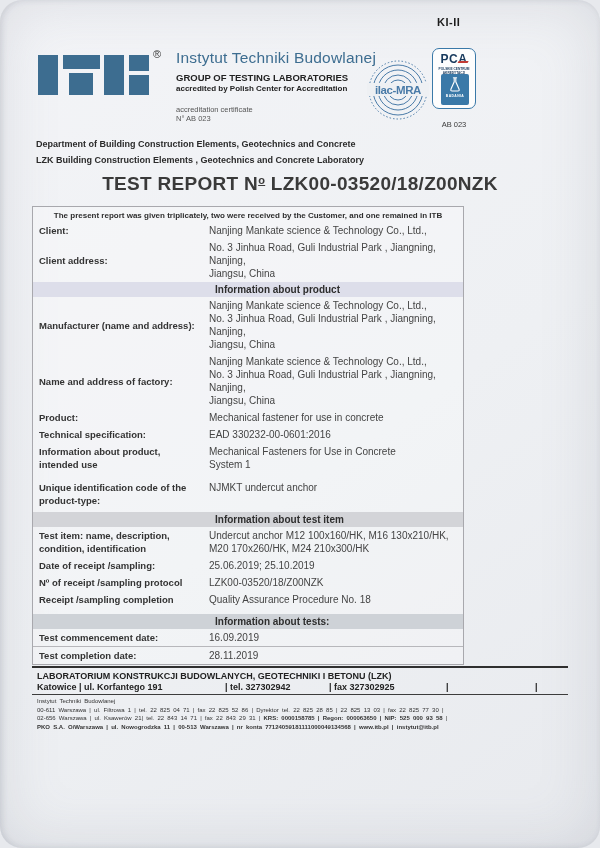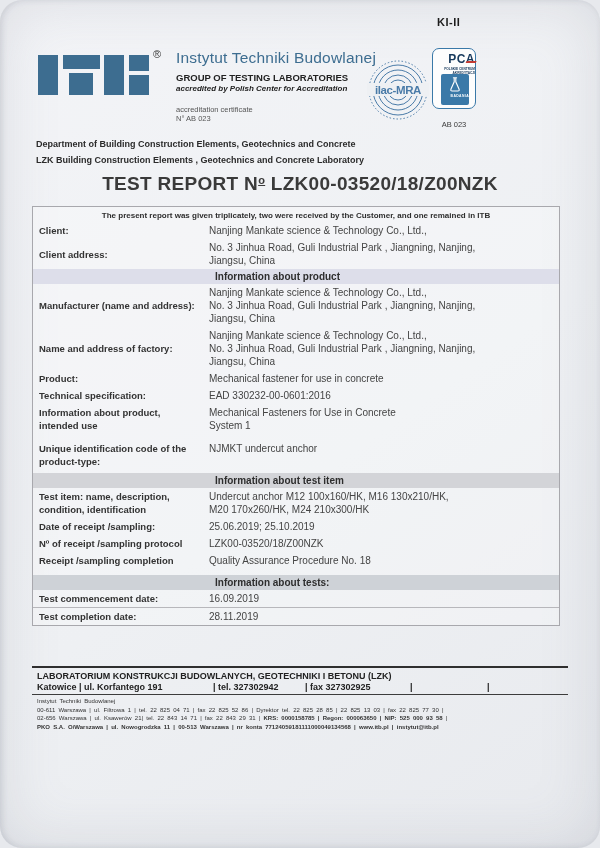--- a/index.html
+++ b/index.html
@@ -23,62 +23,62 @@
   .blk.b2 { left:25px; top:0; width:37px; height:14px; }
   .blk.b3 { left:31px; top:18px; width:24px; height:22px; }
   .blk.b4 { left:66px; top:0; width:20px; height:40px; }
   .blk.b5 { left:91px; top:0; width:20px; height:16px; }
   .blk.b6 { left:91px; top:20px; width:20px; height:20px; }
   .reg-mark { position:absolute; left:153px; top:48px; font-size:11px; color:#3a3a3a; }
 
   .inst-text { position:absolute; left:176px; top:49px; width:190px; }
   .inst-name { font-size:15.5px; color:#3d6d90; letter-spacing:.2px; white-space:nowrap; }
   .inst-group { margin-top:5px; font-size:9.5px; font-weight:bold; color:#222; white-space:nowrap; }
-  .inst-accr { margin-top:1px; font-size:8px; font-weight:bold; color:#222; white-space:nowrap;font-style:italic; }
+  .inst-accr { margin-top:1px; font-size:8px; font-weight:bold; color:#222; white-space:nowrap; }
   .inst-cert { margin-top:12px; font-size:7.5px; color:#555; line-height:9px; white-space:pre-line; }
 
   
   .ilac { position:absolute; left:366px; top:57px; width:64px; height:66px; }
 
   
   .pca { position:absolute; left:432px; top:48px; width:44px; height:61px;
-         background:#fdfdfd; border:1.6px solid #3a79a8; border-radius:7px; text-align:right; }
+         background:#fdfdfd; border:1.6px solid #3a79a8; border-radius:7px; text-align:center; }
   .pca-acronym { position:relative; display:inline-block; margin-top:2px; font-size:12px; font-weight:bold; color:#17395c; letter-spacing:.5px; line-height:12px; }
   .pca-red { position:absolute; right:-1px; top:8px; width:10px; height:2.4px; background:#c23b33; transform:skewX(-30deg); }
   .pca-name { font-size:3.2px; font-weight:bold; color:#17395c; line-height:4px; white-space:pre-line; }
   .pca-scope { position:absolute; left:8px; top:25px; width:28px; height:31px; background:#3a79a8; border-radius:2px; }
   .pca-scope svg { display:block; margin:2px auto 0; }
   .pca-scope-label { font-size:3.4px; font-weight:bold; color:#fff; letter-spacing:.4px; }
   .pca-number { position:absolute; left:432px; top:120px; width:44px; text-align:center; font-size:7.5px; color:#3a3a3a; }
 
   
   .dept { position:absolute; left:36px; top:136px; font-size:9px; font-weight:bold; color:#2b2b2b; line-height:16px; }
 
   
   .title { position:absolute; left:0; top:173px; width:100%; text-align:center; font-size:19px; font-weight:bold; color:#3a3a3a; letter-spacing:.3px; }
   .title .ordinal { display:inline-block; font-size:11px; vertical-align:6px; text-decoration:underline; }
 
   
-  .report-table { position:absolute; left:32px; top:206px; width:528px; border:1px solid #a8a8ad; background:rgba(255,255,255,.25); }
+  .report-table { position:absolute; left:32px; top:206px; width:432px; border:1px solid #a8a8ad; background:rgba(255,255,255,.25); }
   .row { display:flex; padding:2px 0; }
   .lbl { flex:0 0 176px; padding:0 4px 0 6px; font-size:9.5px; font-weight:bold; color:#333; line-height:13px; white-space:pre-line; align-self:center; }
   .val { flex:1; padding-right:6px; font-size:10px; color:#444; line-height:13px; white-space:pre-line; align-self:flex-start; }
   .row.notice-row { display:block; padding:4px 8px 2px; text-align:center; font-size:8px; font-weight:bold; color:#2e2e2e; }
   .row.section { display:block; padding:2px 0 2px 182px; font-size:10px; font-weight:bold; color:#2e2e2e; }
   .row.section.lavender { background:#dddeea; }
   .row.section.gray { background:#d3d4d8; }
   .row.section.grayblue { background:#ced2d7; }
   .row.pad-b { padding-bottom:8px; }
   .row.pad-b-sm { padding-bottom:5px; }
   .row.sep-top { border-top:1px solid #b7b7bb; }
 
   
   .footer { position:absolute; left:32px; top:666px; width:536px; border-top:2.5px solid #2f2f2f; }
   .lab-title { padding:3px 0 1px 5px; font-size:9px; font-weight:bold; color:#222; white-space:nowrap; }
-  .contact-row { display:flex; padding:0 0 2px 5px; font-size:9px; font-weight:bold; color:#222; border-bottom:1.5px solid #3c3c3c; }
+  .contact-row { display:flex; padding:0 0 2px 5px; font-size:9px; font-weight:bold; color:#222; border-bottom:1.5px solid #3c3c3c;gap:12px; }
   .contact-row .seg-addr { flex:0 0 176px; }
   .contact-row .seg-tel { flex:0 0 92px; }
   .contact-row .seg-fax { flex:0 0 105px; }
   .contact-row .seg-sep1 { flex:0 0 77px; }
   .contact-row .seg-sep2 { flex:1; }
   .small-print { padding:2px 0 0 5px; font-size:6px; color:#333; line-height:8.5px; word-spacing:1.5px; }
   .small-print .bold { font-weight:bold; }
 </style>
 </head>
 <body>

